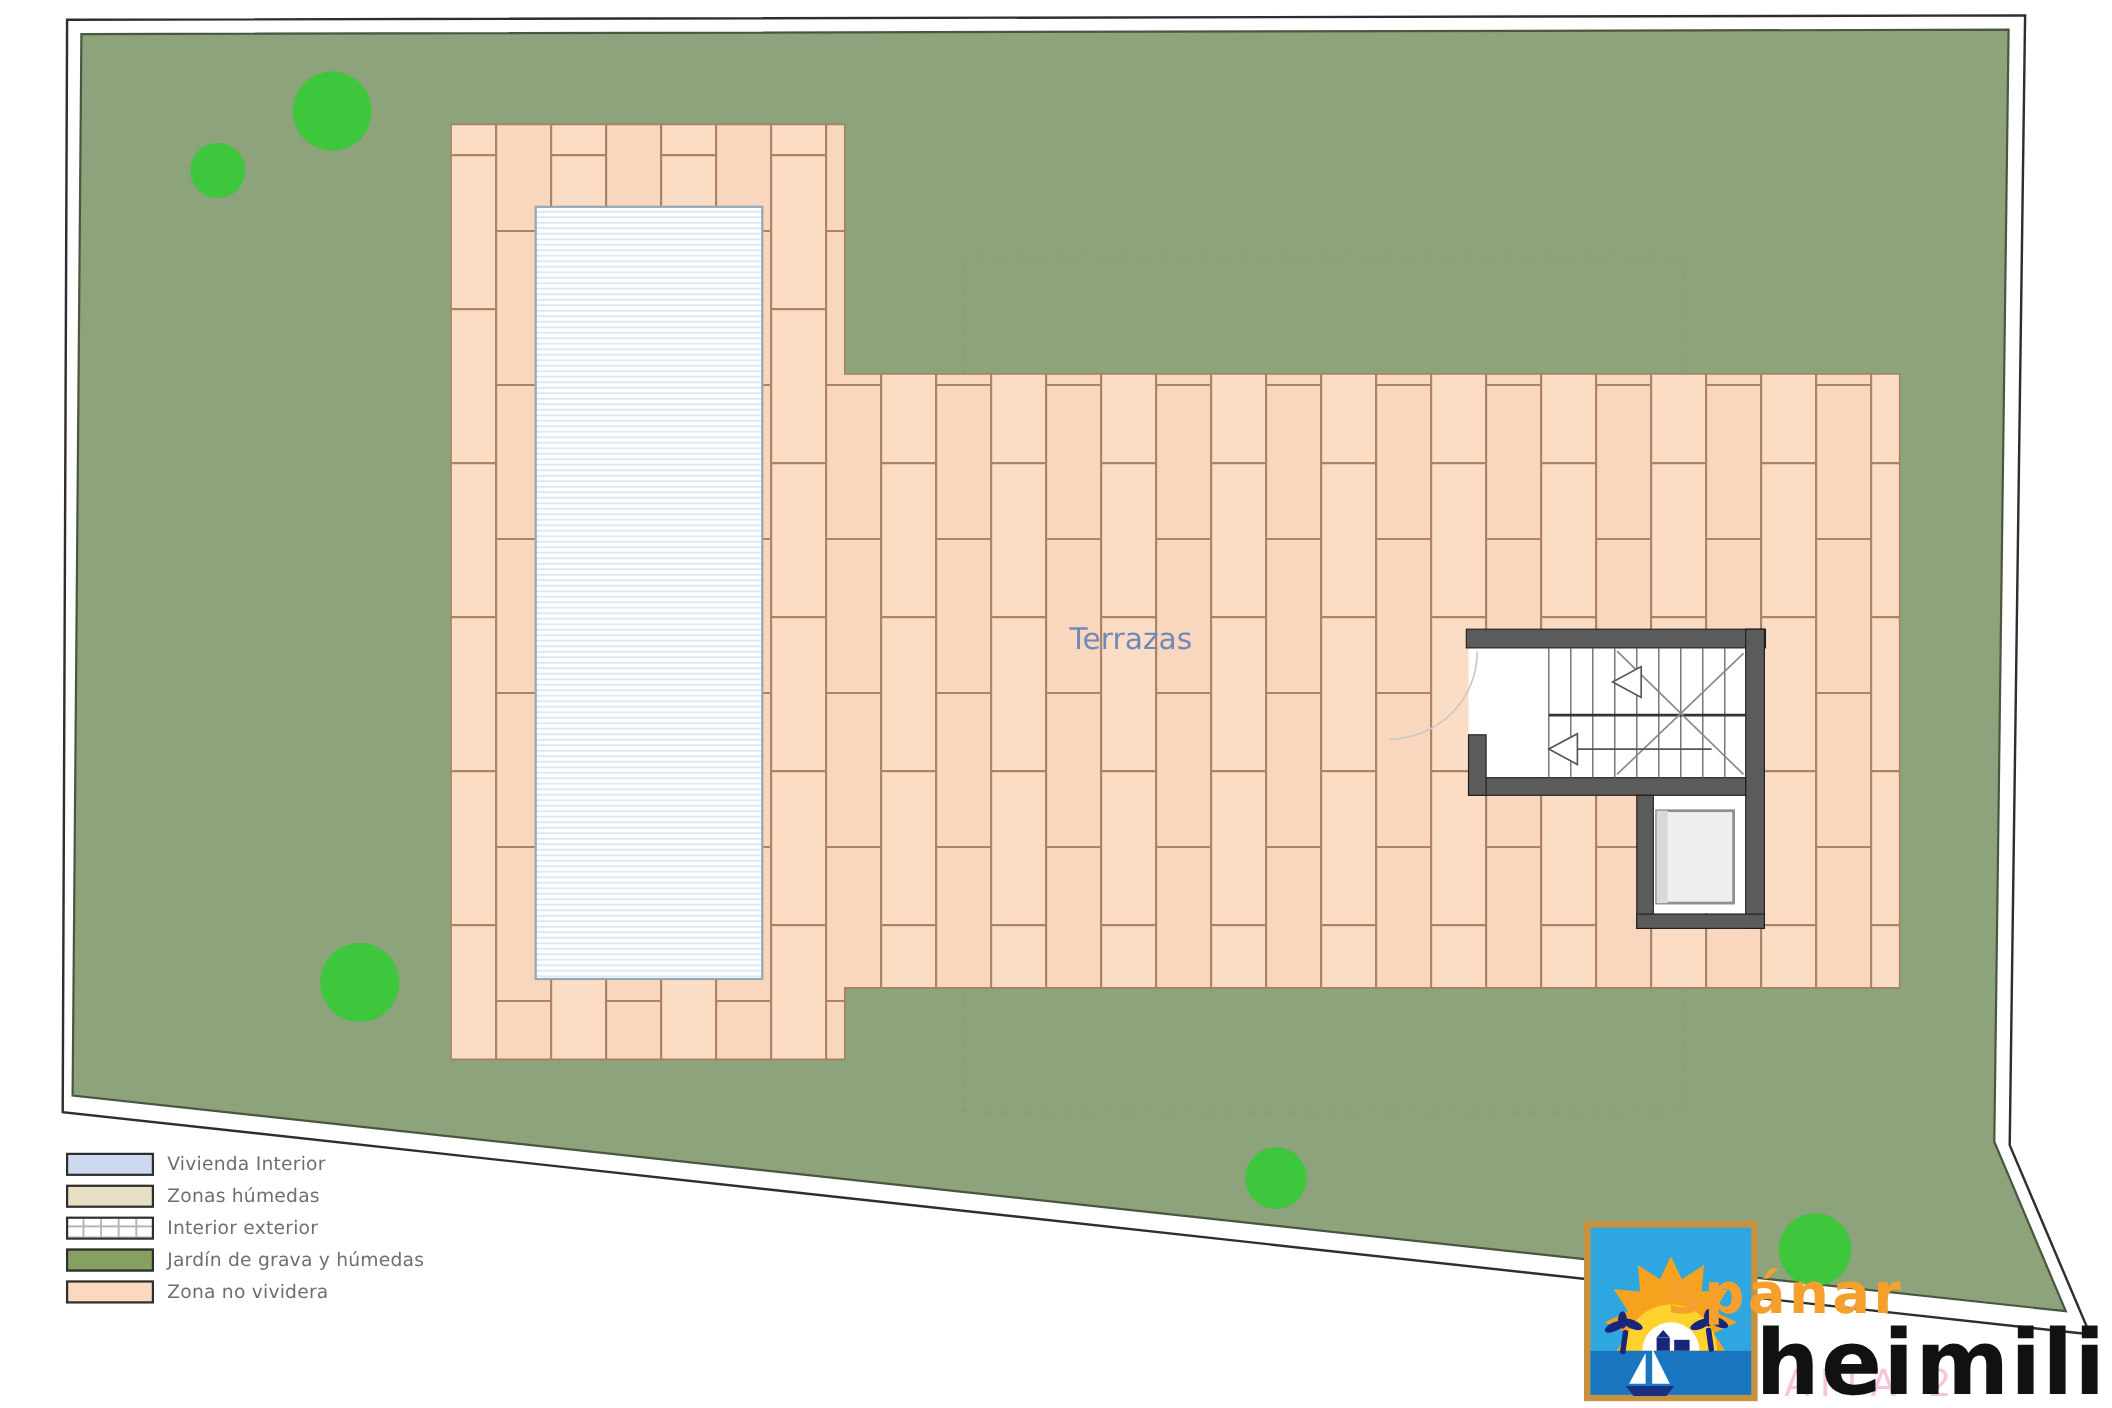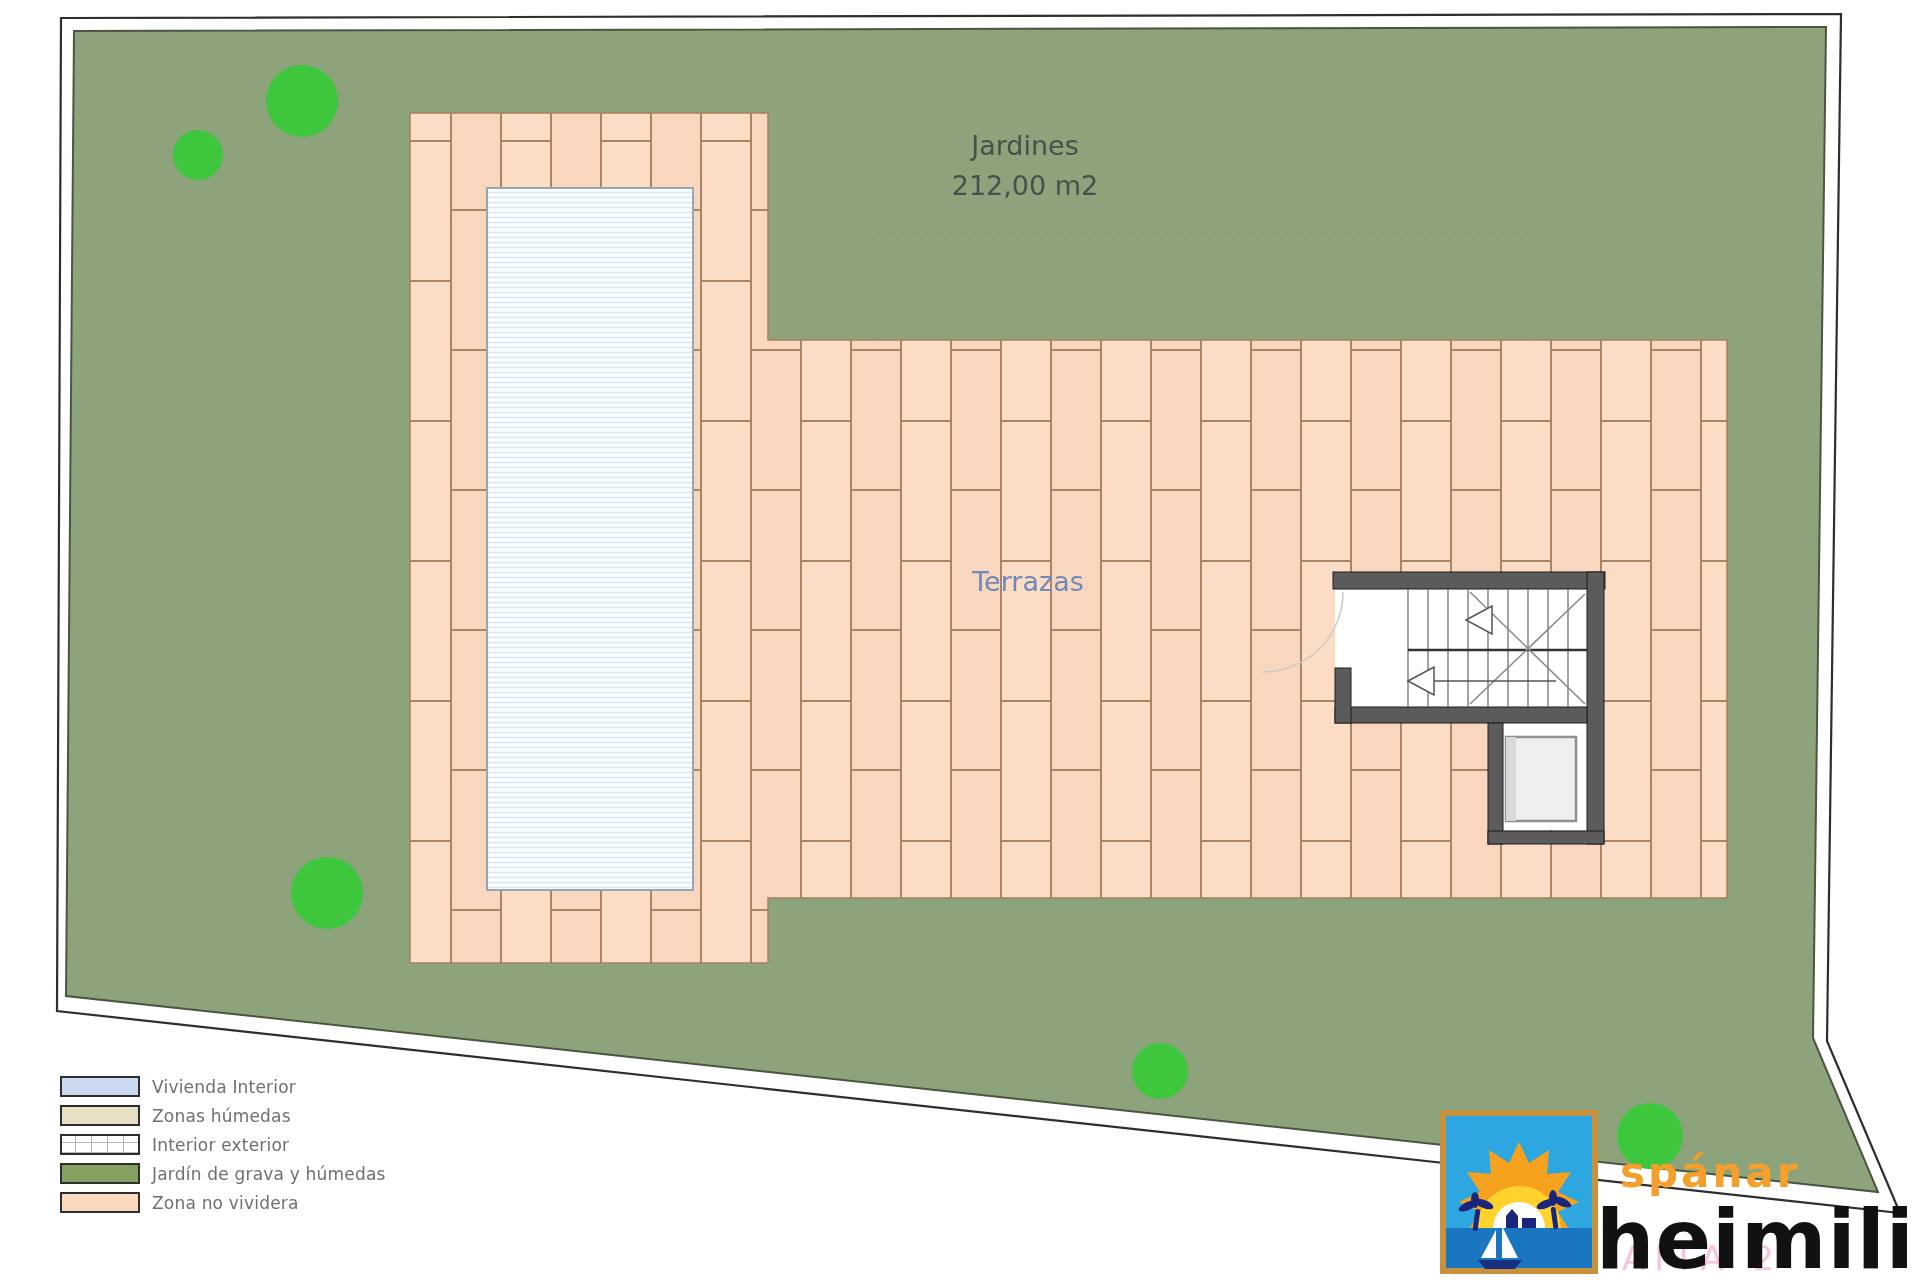--- a/index.html
+++ b/index.html
@@ -8,38 +8,38 @@
     font-family:"DejaVu Sans","Liberation Sans",sans-serif;
   }
   .plan-svg{position:absolute;left:0;top:0;width:1920px;height:1280px;}
 
   .area-label{position:absolute;text-align:center;width:320px;pointer-events:none;}
   .area-label .l1,.area-label .l2{font-size:27px;line-height:32px;}
   .area-label .l2{margin-top:8px;}
   .garden-label{left:865px;top:130px;color:var(--label_green);}
   .terrace-label{left:868px;top:566px;color:var(--label_blue);}
 
-  .legend{position:absolute;left:60px;top:1044px;margin-top:28px;}
+  .legend{position:absolute;left:60px;top:1044px;}
   .legend-row{display:flex;align-items:center;height:29px;}
   .swatch{width:80px;height:21px;border:2px solid #2e2e2e;box-sizing:border-box;flex:none;}
   .sw-vivienda{background:var(--vivienda);}
   .sw-humedas{background:var(--humedas);}
   .sw-terraza{
     background-color:var(--terraza);
     background-image:linear-gradient(to right,#b6b6b6 1.5px,transparent 1.5px),
                      linear-gradient(to bottom,#b6b6b6 1.5px,transparent 1.5px);
     background-size:16px 10px;background-position:-3px -4px;}
   .sw-jardin{background:var(--jardin);}
   .sw-novividera{background:var(--no_vividera);}
   .legend-row .lbl{margin-left:12px;font-size:17px;color:var(--legend_text);letter-spacing:.2px;}
 
   .logo-badge{position:absolute;left:1440px;top:1110px;width:158px;height:164px;}
   .brand-top{
-    position:absolute;left:1620px;top:1148px;
-    font-size:42px;font-weight:bold;color:var(--brand_orange);letter-spacing:3px;}
+    position:absolute;left:1516px;top:1148px;
+    font-size:51px;font-weight:bold;color:var(--brand_orange);letter-spacing:3px;}
   .brand-watermark{
     position:absolute;left:1622px;top:1238px;font-size:34px;color:#ec4899;
     opacity:.32;letter-spacing:9px;}
   .brand-bottom{
     position:absolute;left:1596px;top:1192px;
     font-size:82px;font-weight:bold;color:var(--brand_black);letter-spacing:1px;}
 </style>
 </head>
 <body>
 
@@ -106,24 +106,20 @@
 
     <g style="fill:var(--tree)">
       <circle cx="198" cy="155" r="25"></circle>
       <circle cx="302" cy="101" r="36"></circle>
       <circle cx="327" cy="893" r="36"></circle>
       <circle cx="1160" cy="1071" r="28"></circle>
       <circle cx="1650" cy="1136" r="33"></circle>
     </g>
   </svg>
 
-  <div class="area-label garden-label">
-    <div class="l1">Jardines</div>
-    <div class="l2">212,00 m2</div>
-  </div>
   <div class="area-label terrace-label">
     <div class="l1">Terrazas</div>
   </div>
 
   <div class="legend">
     <div class="legend-row">
       <span class="swatch sw-vivienda"></span>
       <span class="lbl">Vivienda Interior</span>
     </div>
     <div class="legend-row">

